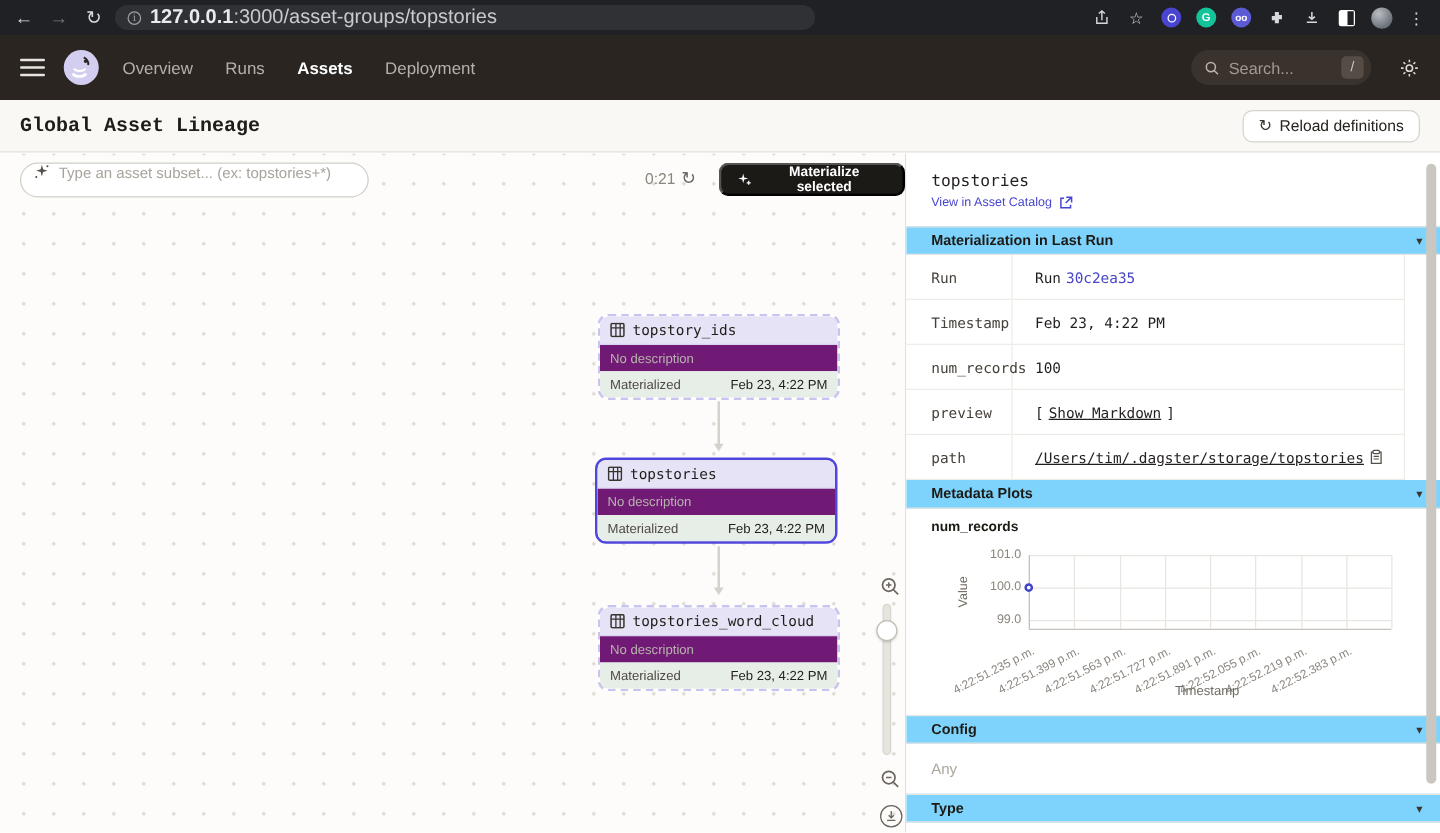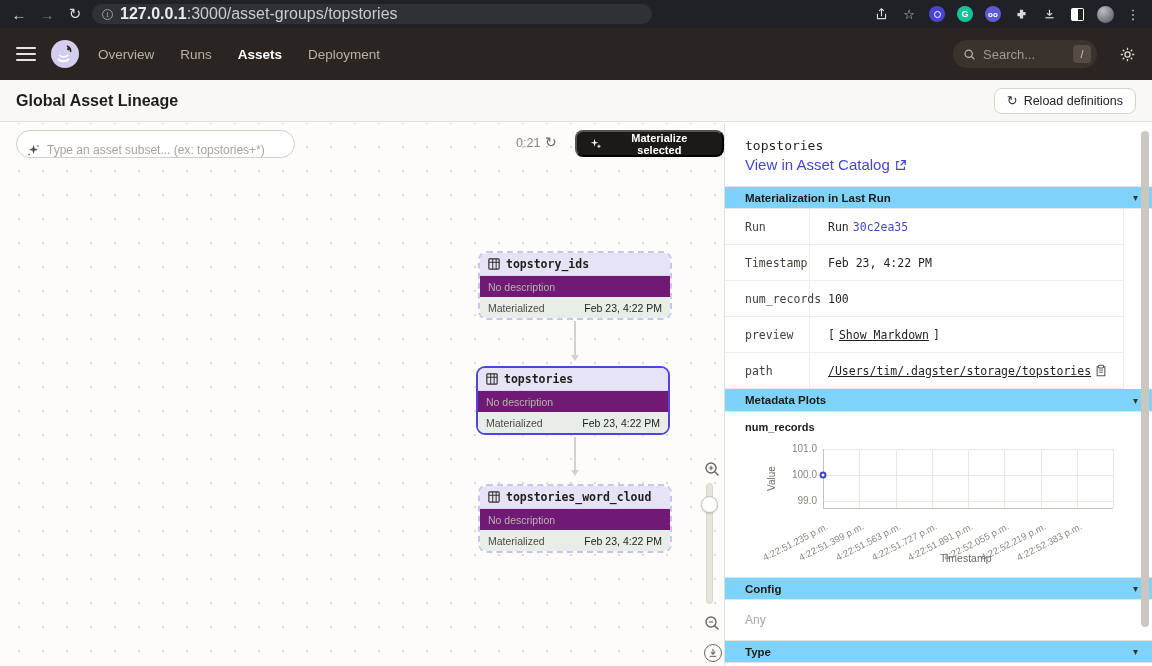--- a/index.html
+++ b/index.html
@@ -38,69 +38,69 @@
   .nav-spacer { flex:1; }
   .nav-search { width:144px; height:28px; background:#3a332d; border-radius:14px; display:flex; align-items:center;
     padding:0 6px 0 10px; gap:7px; margin-right:22px; }
   .nav-search .stext { flex:1; font-size:13px; color:#a29a91; }
   .slash-key { width:18px; height:18px; background:#554d45; border-radius:4px; color:#cfc9c1; font-size:11px;
     display:flex; align-items:center; justify-content:center; }
 
   
   .page-header { position:absolute; left:0; top:80px; width:1152px; height:42px; background:#faf8f5;
     border-bottom:1px solid #e3e0da; display:flex; align-items:center; padding:0 16px; }
-  .page-title { font-size:16px; font-weight:bold; color:#201c17; }
+  .page-title { font-size:16px; font-weight:bold; color:#201c17;font-family:Liberation Mono, monospace; }
   .ph-spacer { flex:1; }
   .reload-btn { height:26px; background:#fff; border:1px solid #d6d3cc; border-radius:8px; display:flex;
     align-items:center; gap:6px; padding:0 12px; font-size:12.5px; color:#26221d; cursor:pointer; }
   .reload-btn .rot { font-size:13px; color:#3a362f; }
 
   
   .main { position:absolute; left:0; top:123px; width:1152px; height:543px; }
   .graph { position:absolute; left:0; top:0; width:724px; height:543px; background:#fdfcfa;
     background-image:radial-gradient(circle, #dcd8d2 1.2px, transparent 1.4px); background-size:24px 24px; background-position:7px 12px; }
   .graph-divider { position:absolute; left:724px; top:0; width:1px; height:543px; background:#e2dfd9; }
 
   .asset-filter { position:absolute; left:16px; top:7px; width:279px; height:28px; background:#fff;
-    border:1px solid #d2cfc8; border-radius:14px; display:flex; align-items:flex-end; padding:0 10px; gap:7px; }
+    border:1px solid #d2cfc8; border-radius:14px; display:flex; align-items:flex-start; padding:0 10px; gap:7px; }
   .asset-filter .ph { font-size:12px; color:#a8a39b; white-space:nowrap; }
   .graph-timer { position:absolute; left:516px; top:13px; font-size:12.5px; color:#8a857d; }
   .graph-refresh { position:absolute; left:545px; top:11px; font-size:14px; color:#6f6a63; cursor:pointer; }
   .materialize-btn { position:absolute; left:575px; top:7px; height:27px; background:#1c1a17; border-radius:8px;
     display:flex; align-items:center; gap:7px; padding:0 12px; cursor:pointer; }
   .materialize-btn span { font-size:11px; font-weight:bold; color:#fff; }
 
   
   .asset-node { position:absolute; width:194px; border-radius:9px; background:#fff; overflow:hidden; cursor:pointer; }
   .asset-node.dashed { border:2px dashed #c9c3ef; }
   .asset-node.selected { border:2px solid #4f46dd; }
   .node-head { height:23px; background:#e7e3f7; border-bottom:1px solid #dad4f1; display:flex; align-items:center;
     gap:6px; padding:0 8px; }
-  .node-head .nm { font-size:11.5px; color:#211e1a; font-weight:bold; }
+  .node-head .nm { font-size:11.5px; color:#211e1a; font-weight:normal; }
   .node-desc { height:21px; display:flex; align-items:center; padding:0 8px; font-size:10.5px; color:#b7b3ac; background:#701a75; }
   .node-foot { height:21px; background:#e7eee8; display:flex; align-items:center; justify-content:space-between; padding:0 8px; }
   .node-foot .st { font-size:10.5px; color:#4e4a43; }
   .node-foot .ts { font-size:10.5px; color:#211e1a; }
 
   .edge { position:absolute; width:2px; background:#d6d2cb; }
   .edge::after { content:""; position:absolute; left:-3px; bottom:-6px; border:4px solid transparent; border-top:6px solid #d6d2cb; }
 
   
   .zoomctl { position:absolute; color:#6b665f; }
   .zslider-track { position:absolute; left:706px; top:360px; width:7px; height:121px; background:#e7e4de;
     border:1px solid #d8d5cf; border-radius:4px; }
   .zslider-thumb { position:absolute; left:701px; top:373px; width:17px; height:17px; background:#fff;
     border:1px solid #c2bfb8; border-radius:50%; box-shadow:0 1px 2px rgba(0,0,0,.15); cursor:grab; }
   .fit-btn { position:absolute; left:704px; top:521px; width:18px; height:18px; border:1.5px solid #6b665f; border-radius:50%;
     display:flex; align-items:center; justify-content:center; cursor:pointer; }
 
   
   .panel { position:absolute; left:725px; top:0; width:427px; height:543px; background:#fff; overflow:hidden; }
   .asset-title { margin:15px 20px 3px; font-size:13px; color:#231f20; }
-  .catalog-link { margin:0 20px 13px; font-size:15px; color:#4645d0; display:flex; align-items:center; gap:5px; cursor:pointer; width:max-content; }
+  .catalog-link { margin:0 20px 13px; font-size:10px; color:#4645d0; display:flex; align-items:center; gap:5px; cursor:pointer; width:max-content; }
   .section-header { height:23px; border-top:1px solid #e8e5e0; border-bottom:1px solid #e8e5e0; background:#7dd3fc;
     display:flex; align-items:center; padding:0 14px 0 20px; cursor:pointer; }
   .section-header .t { font-size:11.5px; font-weight:bold; color:#1d1a15; flex:1; }
   .section-header .caret { font-size:10px; color:#3a362f; }
   .meta-row { height:36px; display:grid; grid-template-columns:85px 1fr; border-bottom:1px solid #efece7;
     margin-right:28px; border-right:1px solid #efece7; }
   .meta-row .k { display:flex; align-items:center; padding-left:20px; font-size:11.5px; color:#46413a;
     border-right:1px solid #efece7; }
   .meta-row .v { display:flex; align-items:center; padding-left:18px; font-size:11.5px; color:#231f20; gap:4px; }
   .runlink { color:#4645c8; }

